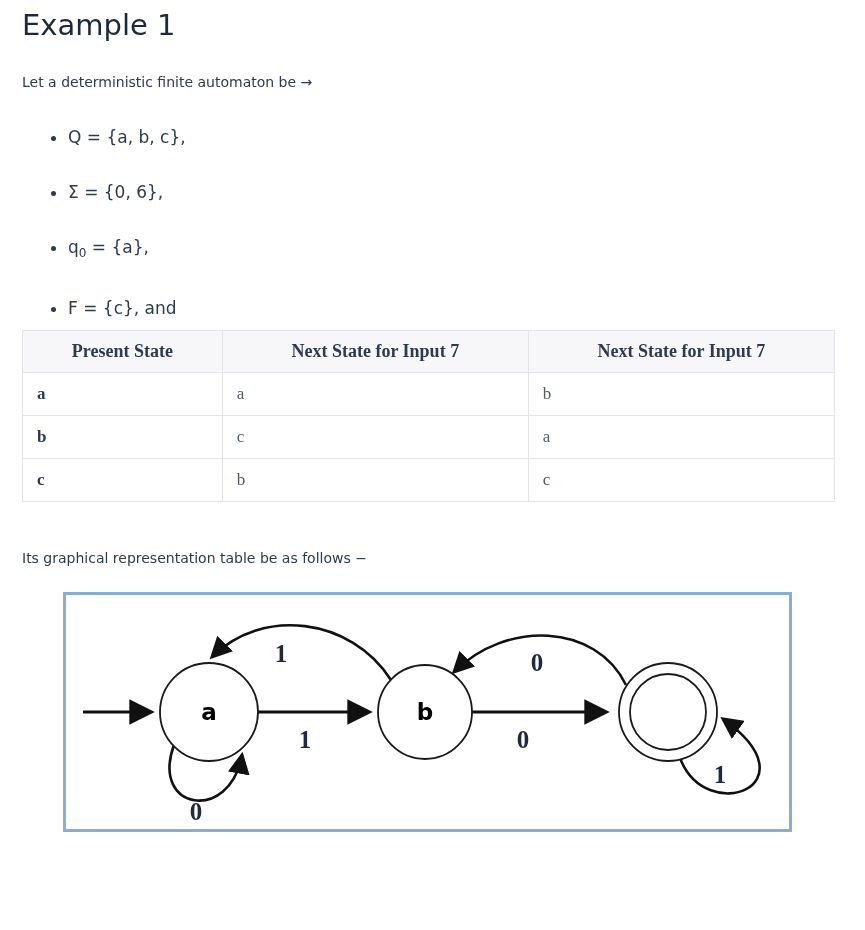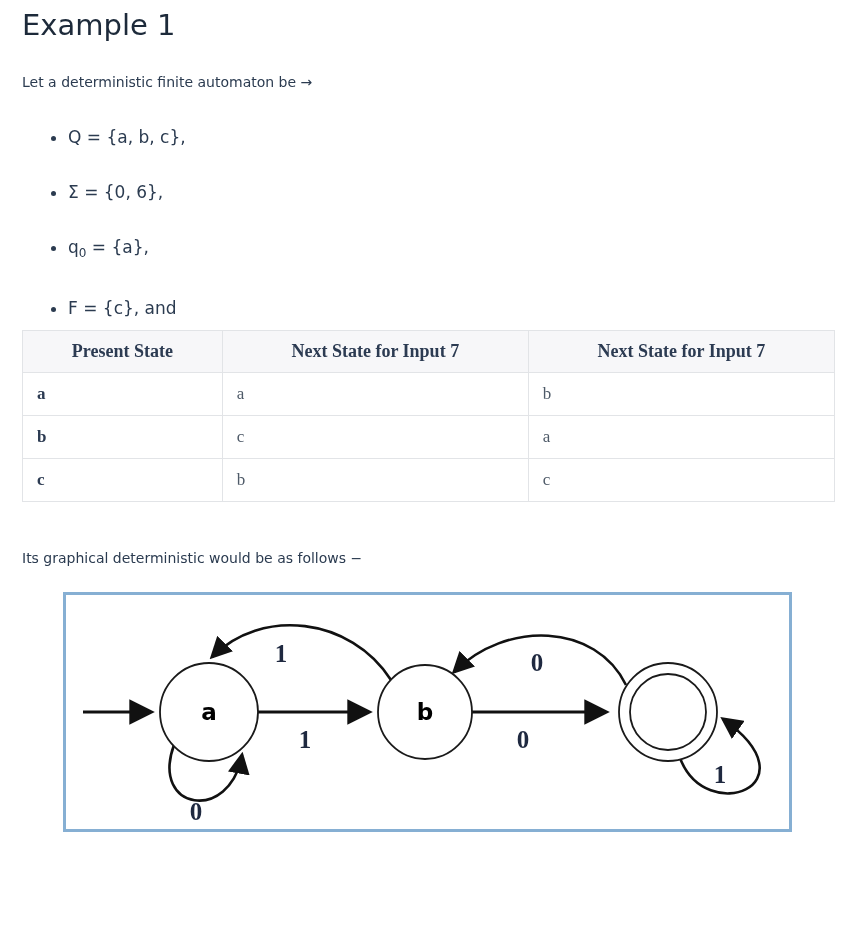--- a/index.html
+++ b/index.html
@@ -168,21 +168,21 @@
         <td>a</td>
       </tr>
       <tr>
         <td class="state-col">c</td>
         <td>b</td>
         <td>c</td>
       </tr>
     </tbody>
   </table>
 
-  <p class="body-text diagram-intro">Its graphical deterministic would be as follows −</p>
+  <p class="body-text diagram-intro">Its graphical representation table be as follows −</p>
 
   <div class="diagram-box">
     <svg width="723" height="234" viewBox="0 0 723 234">
       <defs>
         <marker id="arrow" viewBox="0 0 10 10" refX="8.5" refY="5" markerWidth="8.5" markerHeight="8.5" orient="auto-start-reverse">
           <path d="M0,0 L10,5 L0,10 z" fill="#111111"></path>
         </marker>
       </defs>
 
       <path class="edge straight" d="M17,117 L85,117" marker-end="url(#arrow)"></path>

